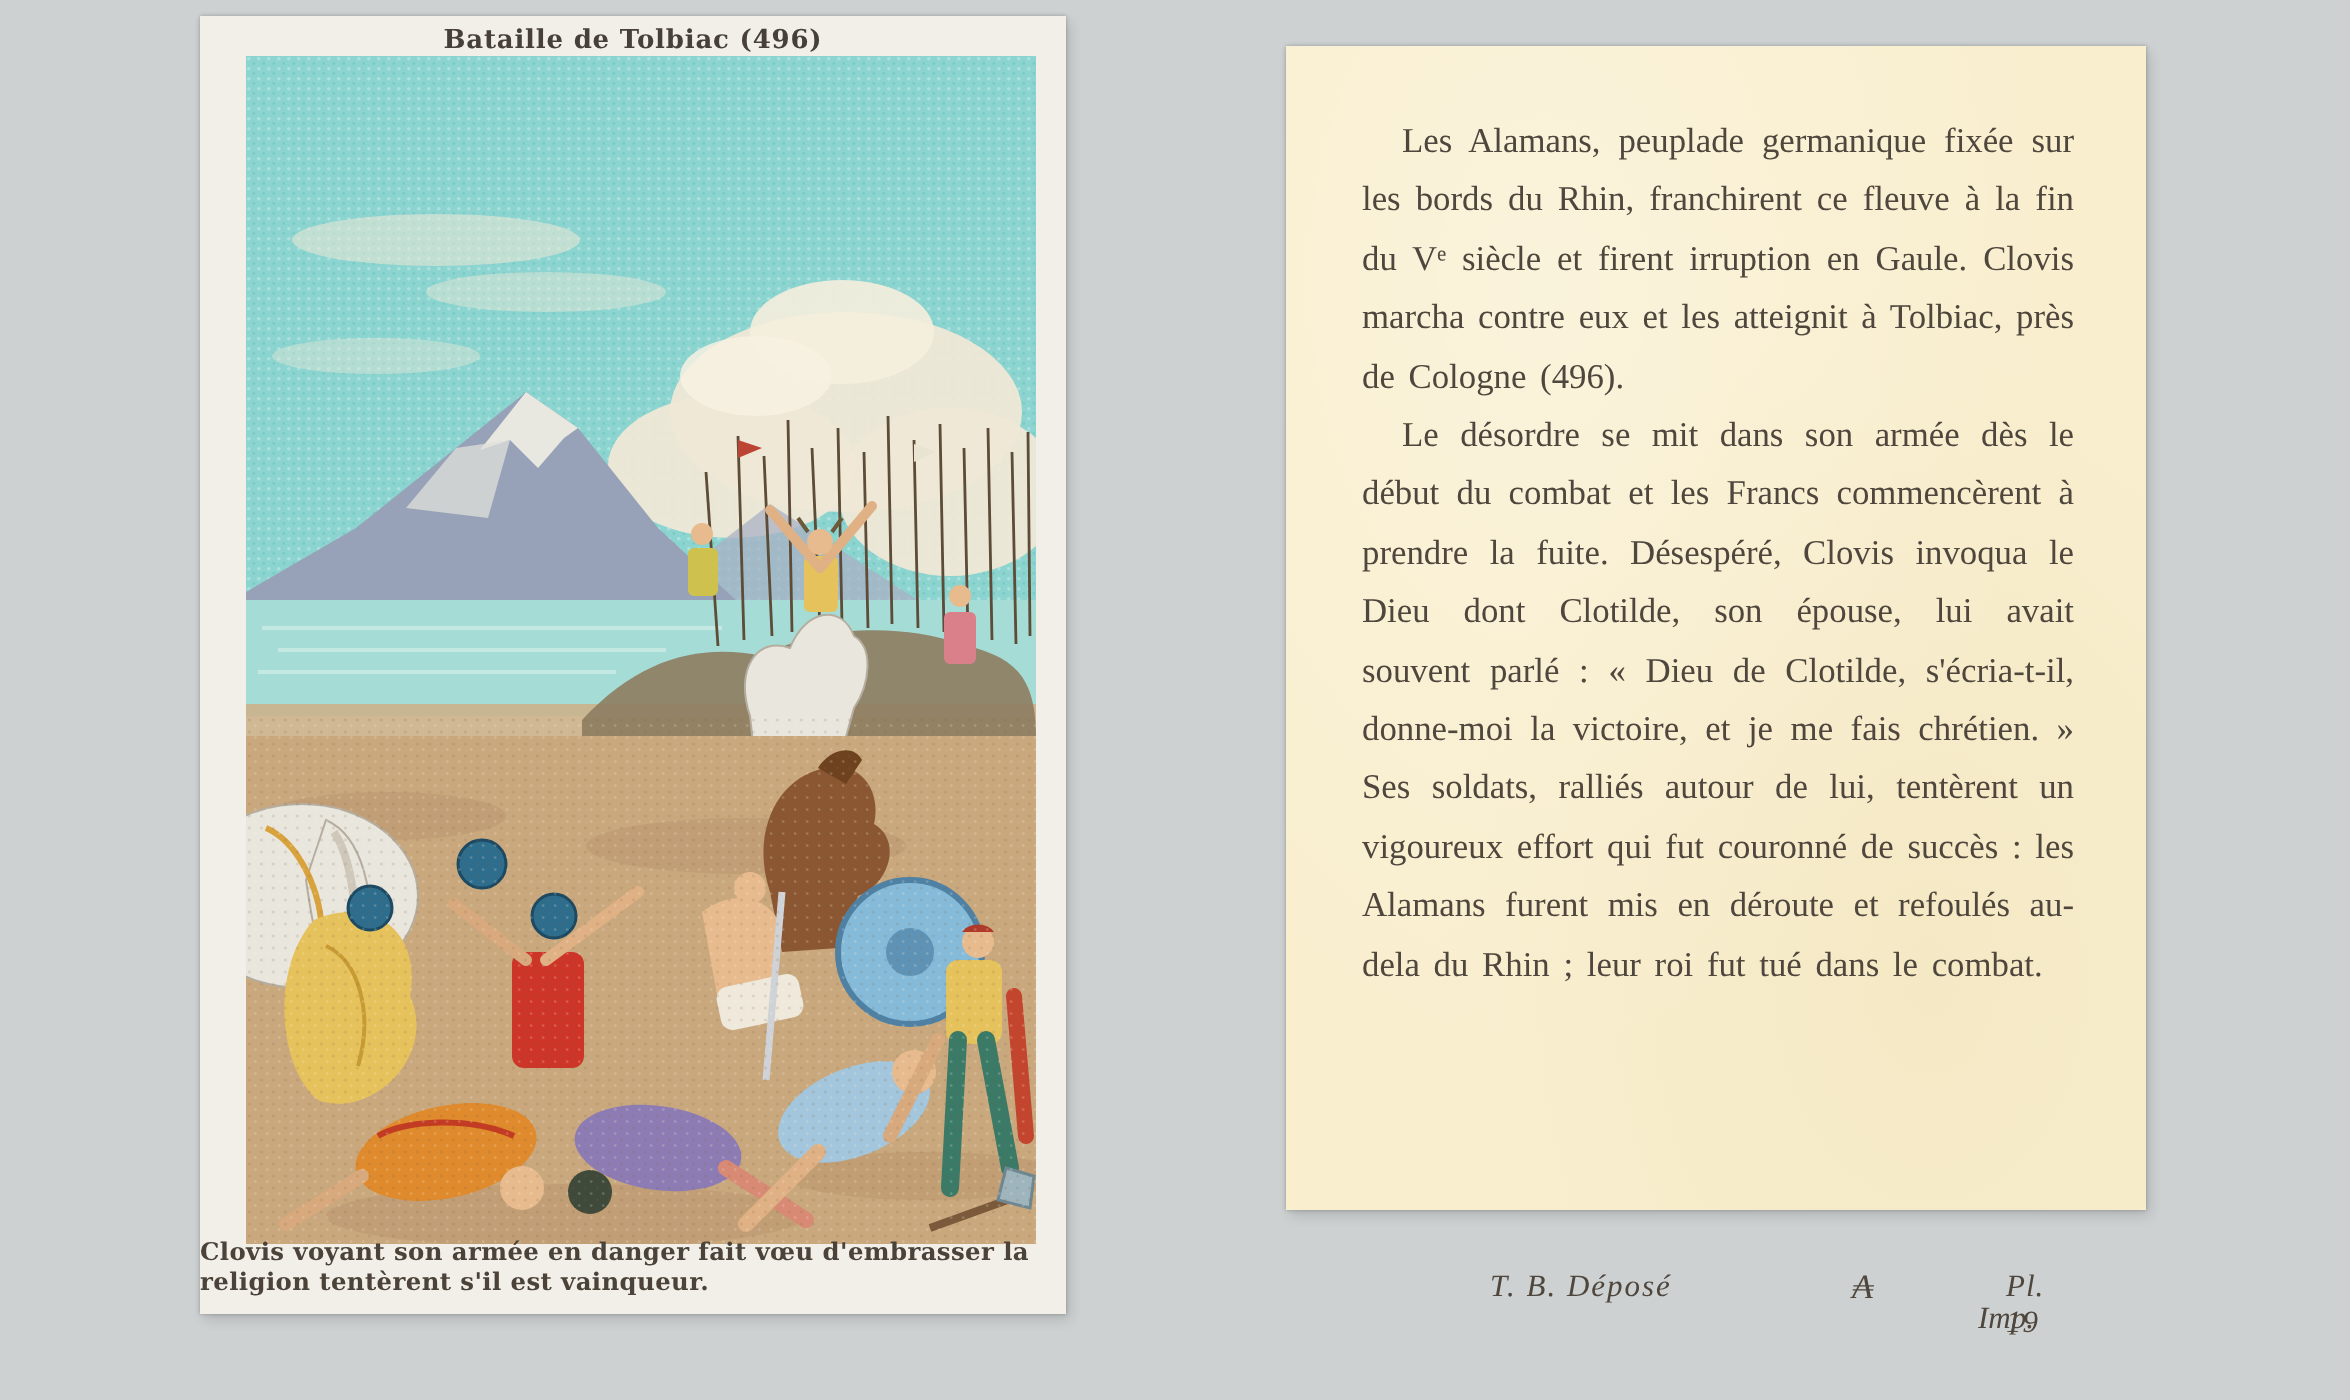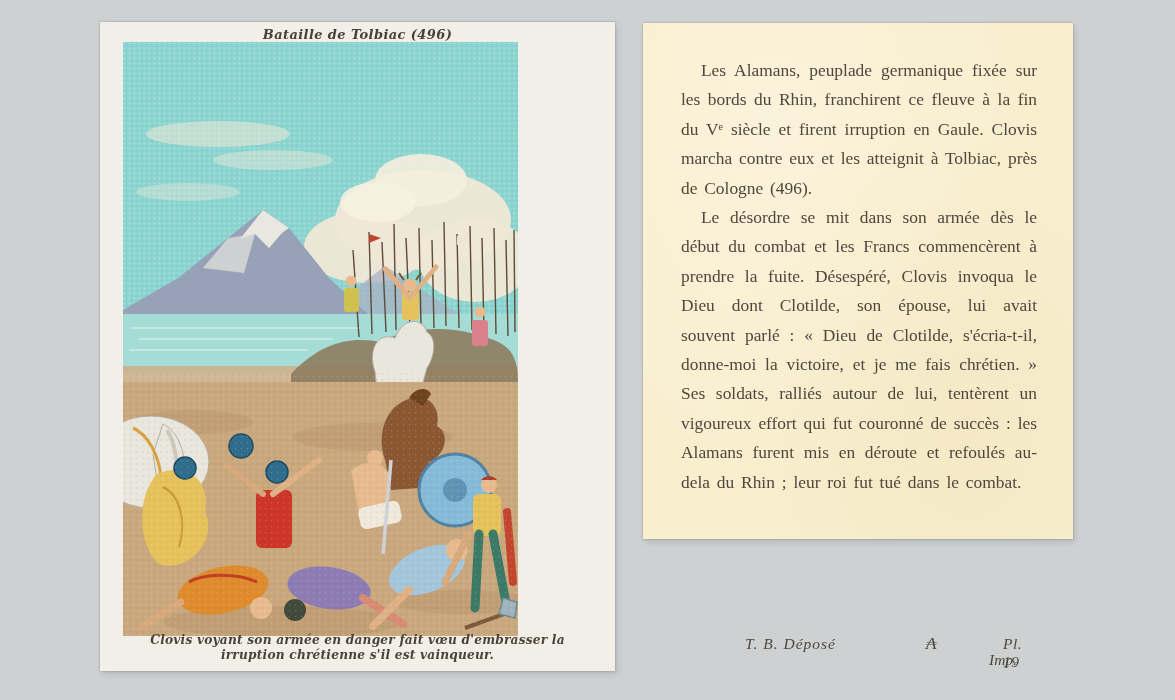--- a/index.html
+++ b/index.html
@@ -1,31 +1,31 @@
 <!DOCTYPE html>
 <html><head>
 <meta charset="utf-8">
 <style>
   html,body{margin:0;padding:0;width:1175px;height:700px;overflow:hidden;
     background:#cdd1d2;font-family:"Liberation Serif",serif;}
   #stage{position:relative;width:1175px;height:700px;}
 
   
   .card{position:absolute;box-shadow:0 0 2px rgba(0,0,0,.25),2px 3px 6px rgba(0,0,0,.12);}
-  #card-left{left:100px;top:22px;width:515px;height:649px;background:#f2efe8;font-style:italic;}
+  #card-left{left:100px;top:8px;width:433px;height:649px;background:#f2efe8;}
   #card-left .title{position:absolute;top:5px;left:0;width:100%;text-align:center;
     font-family:"DejaVu Serif",serif;font-size:13px;font-weight:bold;
     color:#474038;letter-spacing:.4px;}
   #illustration{position:absolute;left:23px;top:20px;width:395px;height:594px;overflow:hidden;}
-  #card-left .caption{position:absolute;left:0;bottom:8px;width:100%;text-align:center;
+  #card-left .caption{position:absolute;left:0;bottom:8px;width:100%;
     font-family:"DejaVu Serif",serif;font-size:12.2px;font-weight:bold;
     color:#4b4339;line-height:15px;letter-spacing:.2px;}
 
   
-  #card-right{left:643px;top:23px;width:430px;height:516px;background:#f9efcf;
+  #card-right{left:643px;top:23px;width:430px;height:582px;background:#f9efcf;
     background-image:radial-gradient(ellipse at 30% 20%, rgba(255,255,255,.25), rgba(0,0,0,0) 60%),
                      radial-gradient(ellipse at 75% 80%, rgba(214,186,125,.12), rgba(0,0,0,0) 55%);}
   #card-right .text{position:absolute;left:38px;right:36px;top:33px;
     font-size:17.4px;line-height:29.4px;color:#4f473d;text-align:justify;word-spacing:2.5px;}
   #card-right .text p{margin:0;text-indent:20px;}
   #card-right .footer{position:absolute;left:38px;right:36px;top:612px;height:24px;
     font-size:15.5px;color:#4f473d;font-style:italic;}
   #card-right .footer .publisher{position:absolute;left:64px;top:0;letter-spacing:1px;}
   #card-right .footer .mark{position:absolute;left:245px;top:-1px;font-size:17px;}
   #card-right .footer .imp{position:absolute;left:268px;top:16px;margin-left:40px;}
@@ -188,21 +188,21 @@
             <path d="M380,556 L394,560 L392,576 L376,572 Z" fill="#9fb5bd" stroke="#6e8791" stroke-width="1.5"></path>
           </g>
         </g>
 
         <rect x="0" y="330" width="395" height="264" fill="url(#grain)"></rect>
       </svg>
     </div>
 
     <div class="caption">
       <div>Clovis voyant son armée en danger fait vœu d'embrasser la</div>
-      <div>irruption chrétienne s'il est vainqueur.</div>
+      <div>religion tentèrent s'il est vainqueur.</div>
     </div>
   </div>
 
   <div id="card-right" class="card">
     <div class="text">
       <p>Les Alamans, peuplade germanique fixée sur les bords du Rhin, franchirent ce fleuve à la fin du Vᵉ siècle et firent irruption en Gaule. Clovis marcha contre eux et les atteignit à Tolbiac, près de Cologne (496).</p>
       <p>Le désordre se mit dans son armée dès le début du combat et les Francs commencèrent à prendre la fuite. Désespéré, Clovis invoqua le Dieu dont Clotilde, son épouse, lui avait souvent parlé : « Dieu de Clotilde, s'écria-t-il, donne-moi la victoire, et je me fais chrétien. » Ses soldats, ralliés autour de lui, tentèrent un vigoureux effort qui fut couronné de succès : les Alamans furent mis en déroute et refoulés au-dela du Rhin ; leur roi fut tué dans le combat.</p>
     </div>
     <div class="footer">
       <span class="publisher">T. B. Déposé</span>

